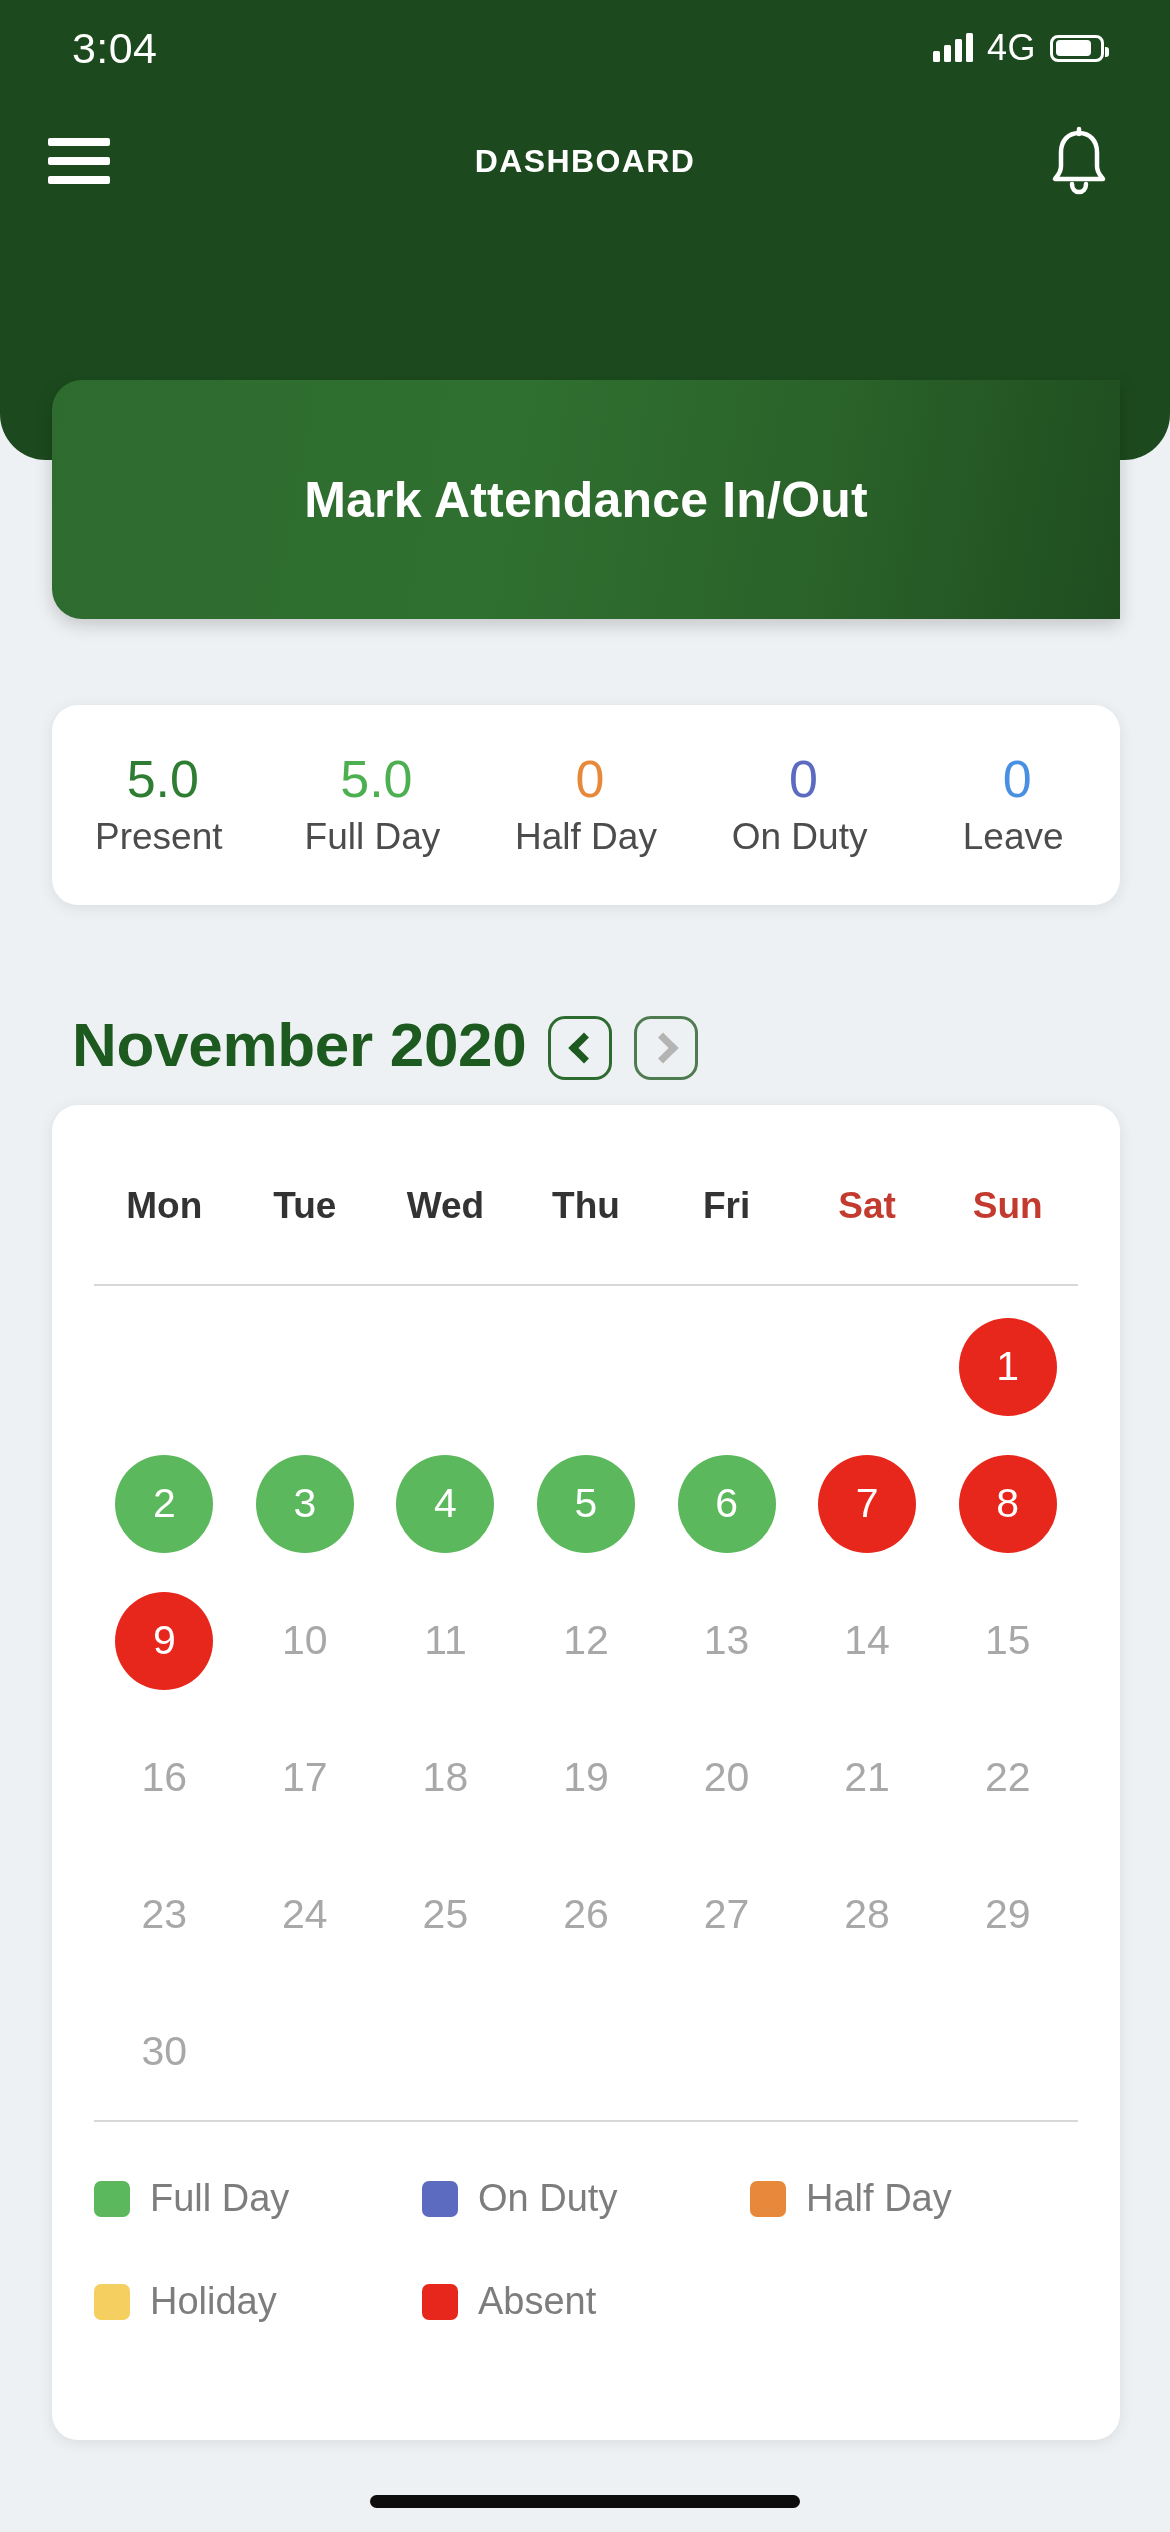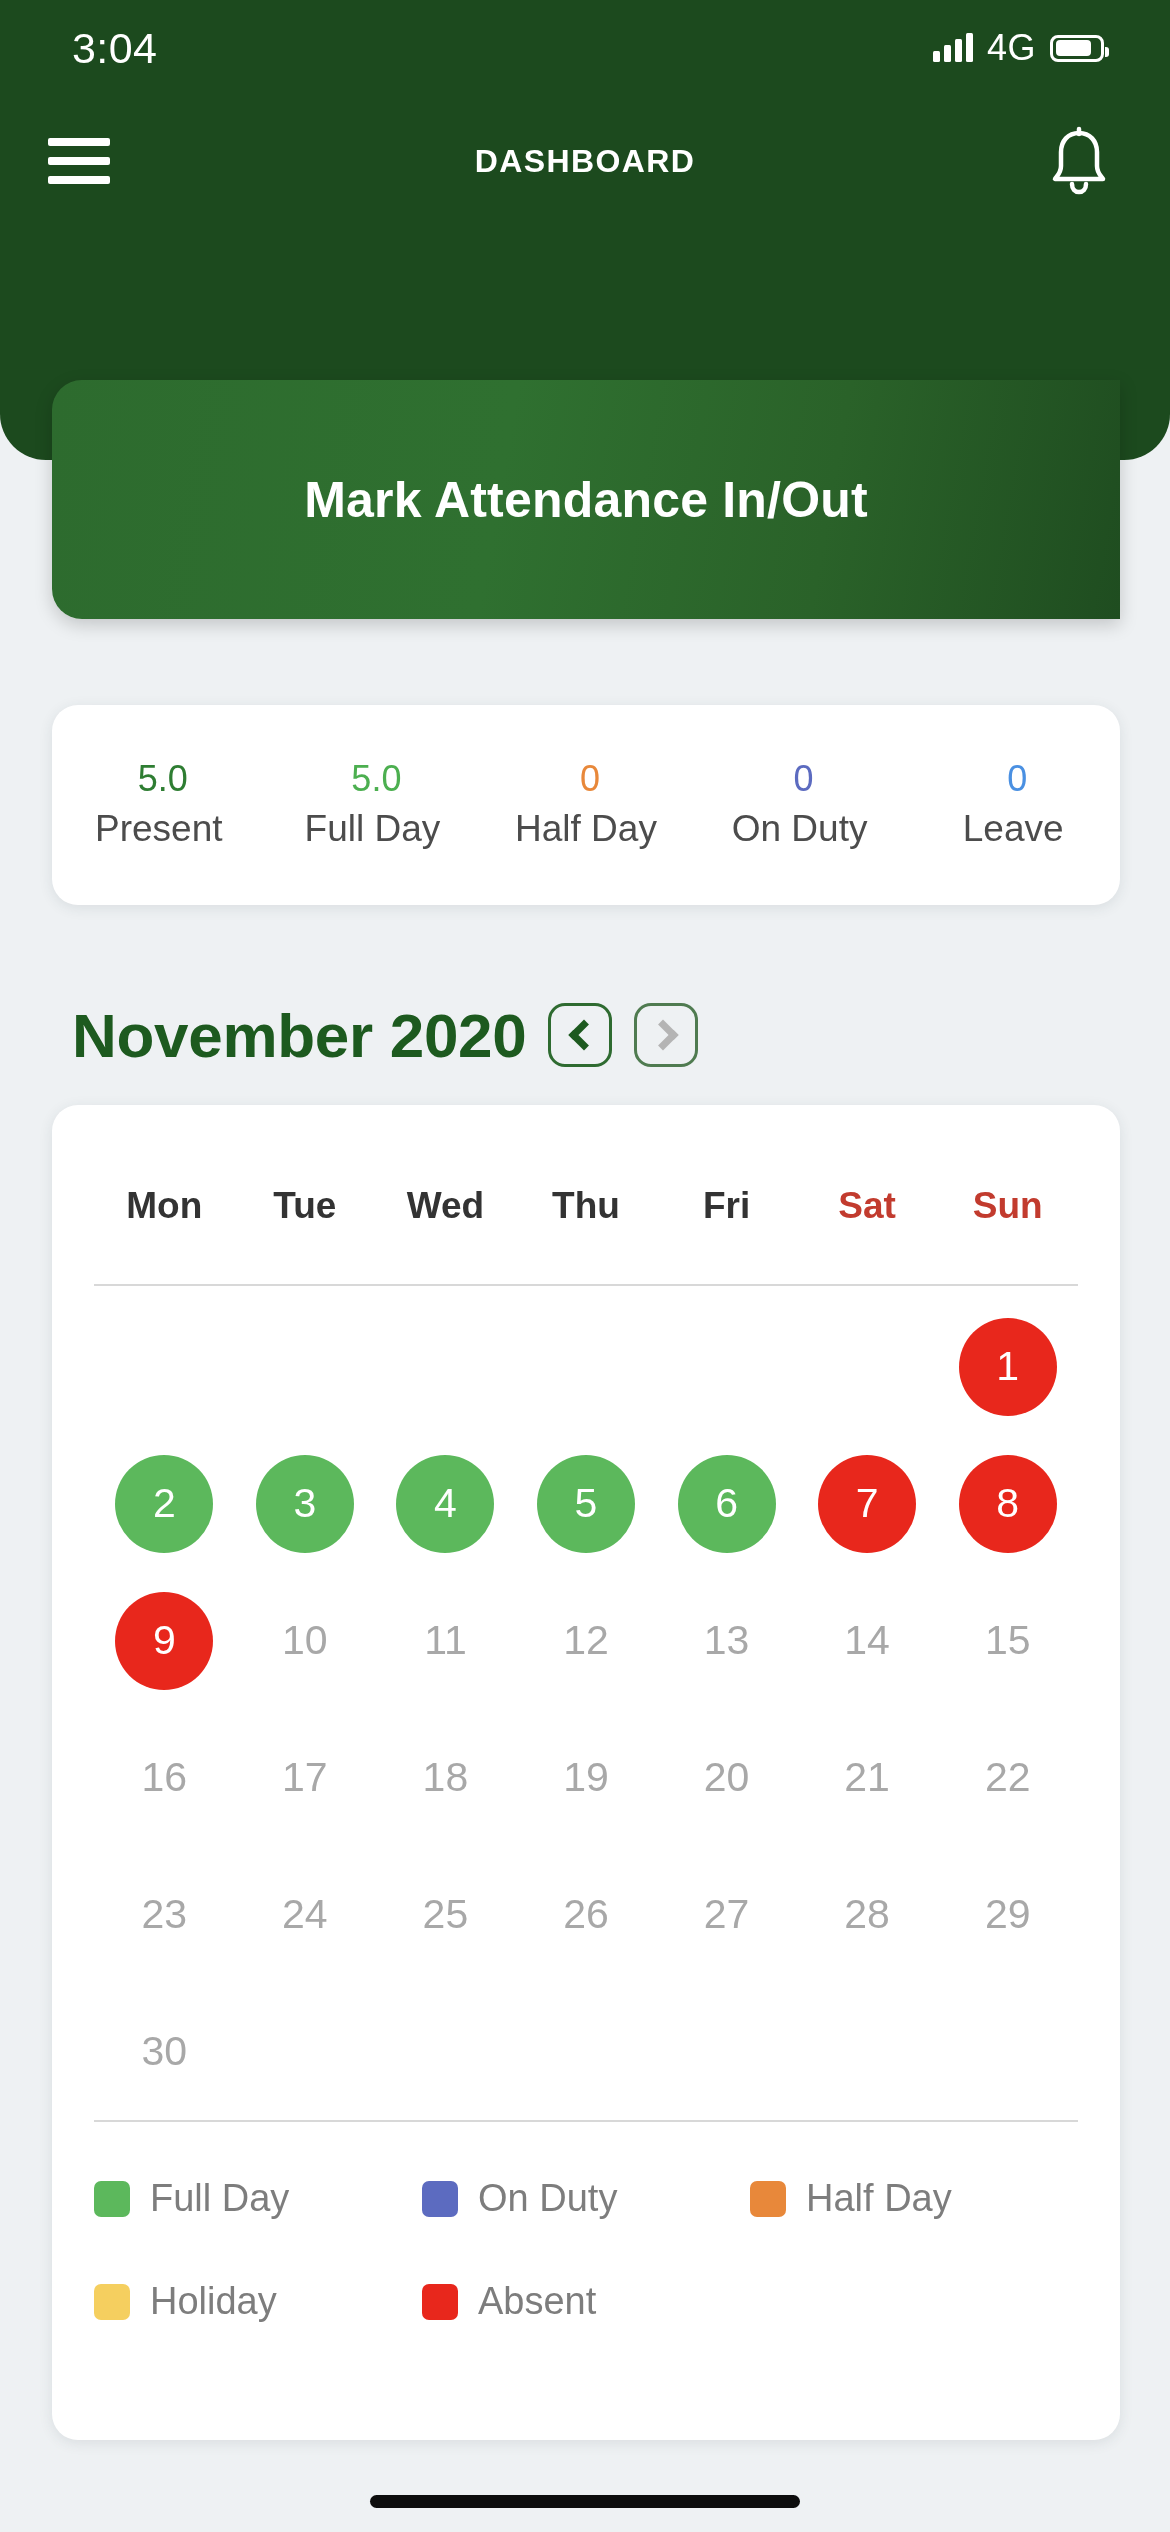--- a/index.html
+++ b/index.html
@@ -72,27 +72,27 @@
   }
 
   
   .stats-card {
     position:absolute; top:705px; left:52px; width:1068px; height:200px;
     background:#ffffff; border-radius:26px;
     box-shadow:0 3px 14px rgba(40,55,70,0.10);
     display:flex; align-items:center;
   }
   .stat { flex:1; text-align:center; }
-  .stat-value { font-size:36px; font-weight:400; line-height:1.06;margin-left:8px; }
+  .stat-value { font-size:52px; font-weight:400; line-height:1.06;margin-left:8px; }
   .stat-label { font-size:37px; color:#4c4c4c; margin-top:9px; }
 
   
   .month-row {
     position:absolute; top:990px; left:72px; width:1030px; height:90px;
-    display:flex; align-items:center; gap:22px;
+    display:flex; align-items:flex-end; gap:22px;
   }
   .month-title { font-size:62px; font-weight:bold; color:#1d5a1f; letter-spacing:-0.3px; white-space:nowrap; }
   .nav-btn {
     width:64px; height:64px; border:3px solid #2e6b30; border-radius:17px;
     display:flex; align-items:center; justify-content:center; cursor:pointer;
     background:transparent; flex-shrink:0;
   }
   .nav-btn.disabled { border-color:#4f7b50; }
   .chev { width:22px; height:22px; border-style:solid; border-width:0 0 7px 7px; }
   .chev.left  { border-color:#1d5a1f; transform:rotate(45deg);  margin-left:7px; }

